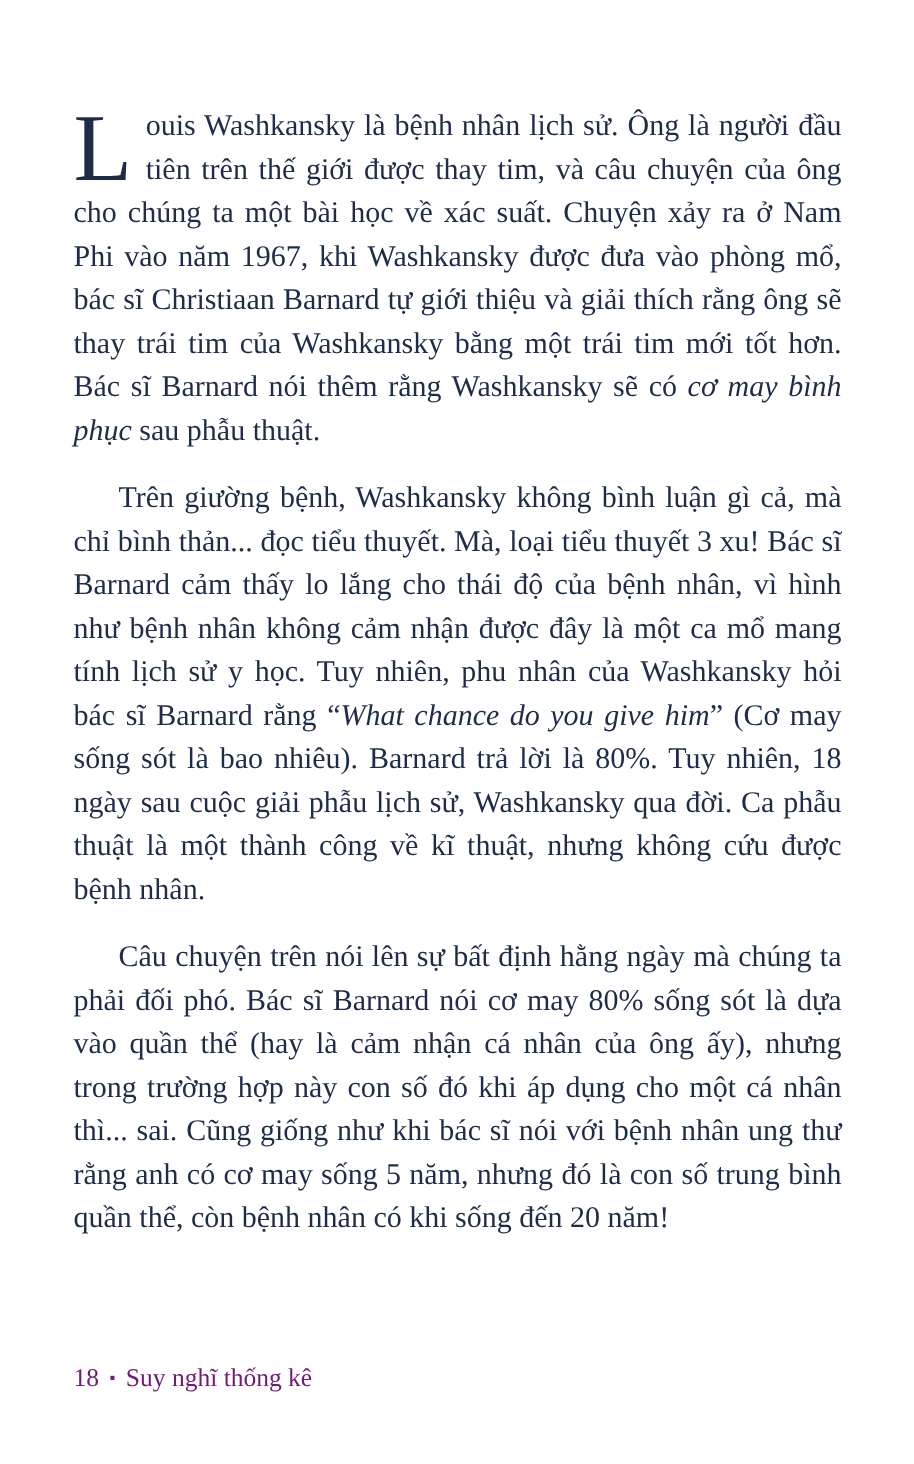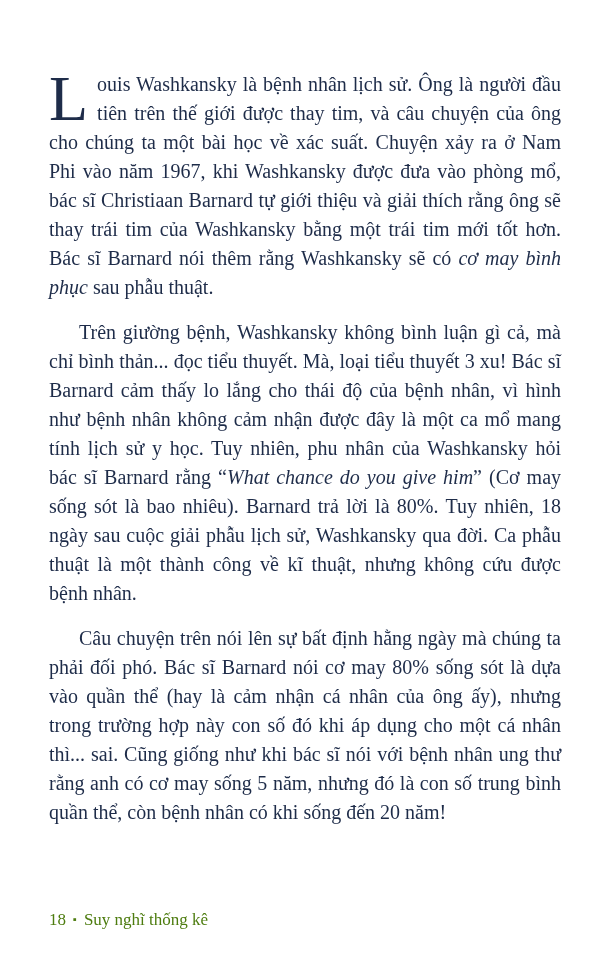--- a/index.html
+++ b/index.html
@@ -41,21 +41,21 @@
   }
   em {
     font-style: italic;
   }
   .footer {
     position: absolute;
     left: 49px;
     top: 908px;
     font-size: 17px;
     line-height: 22px;
-    color: #4d7c0f;
+    color: #701a75;
   }
   .footer .bullet {
     display: inline-block;
     font-size: 11px;
     vertical-align: 2px;
     margin: 0 7px;
   }
 </style>
 </head>
 <body>

